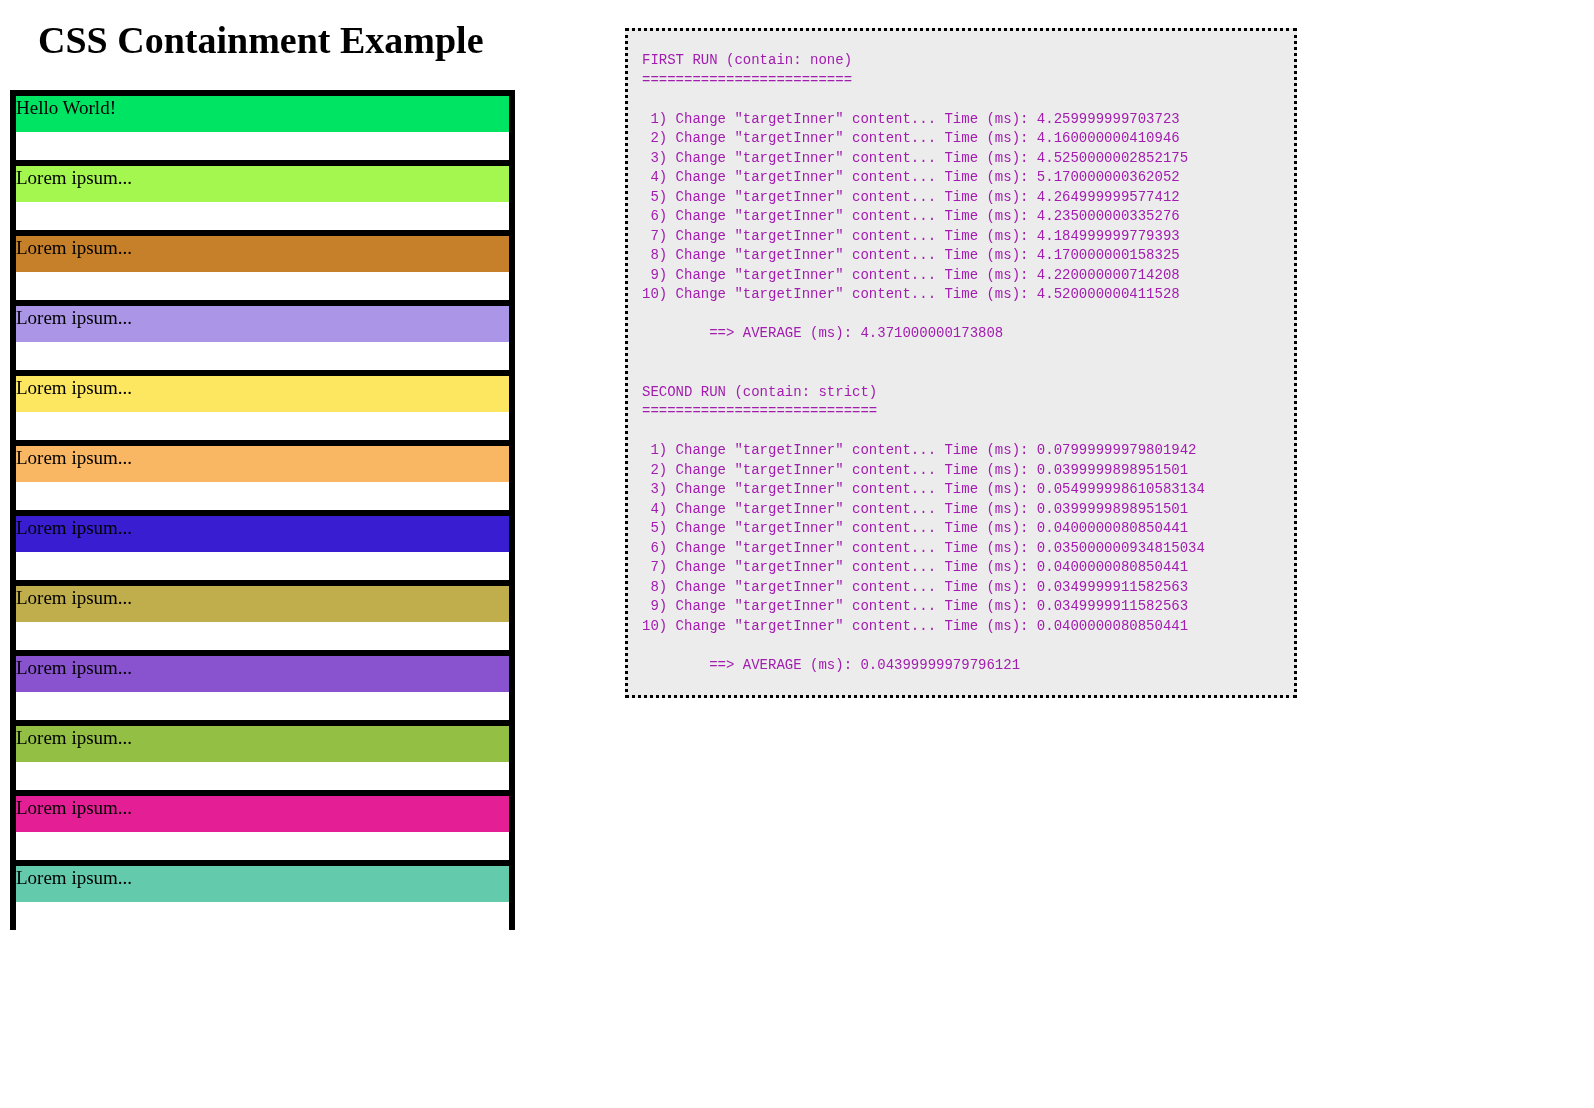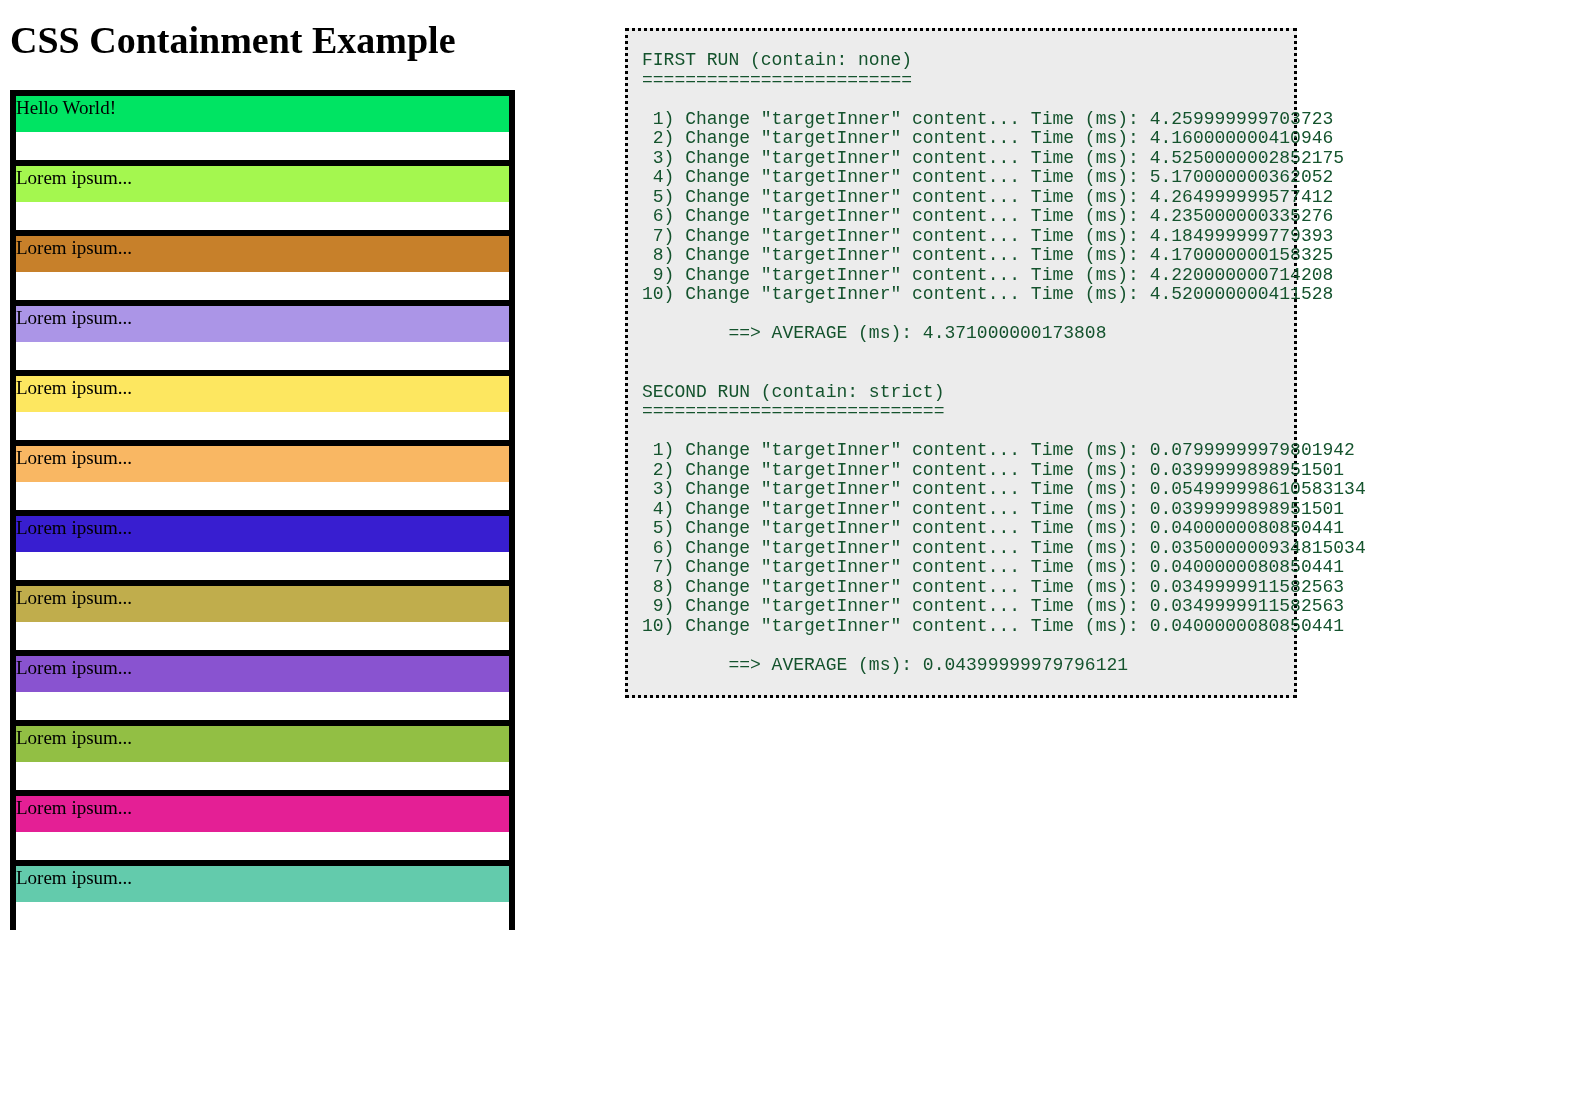--- a/index.html
+++ b/index.html
@@ -11,20 +11,21 @@
       padding: 0;
     }
     .left-column {
       width: 515px;
       padding: 18px 0 0 10px;
     }
     .main-title {
       font-size: 38px;
       font-weight: bold;
       margin-bottom: 28px;
+      margin-left: 28px;
     }
     .box-container {
       border-left: 6px solid #000;
       border-right: 6px solid #000;
     }
     .box {
       height: 70px;
       border-top: 6px solid #000;
     }
     .box-header {
@@ -40,24 +41,24 @@
     }
     .right-column {
       width: 672px;
       padding: 28px 0 0 0;
     }
     .output-panel {
       background: #ececec;
       border: 3px dotted #000;
       padding: 20px 14px 20px 14px;
       font-family: 'Courier New', Courier, monospace;
-      font-size: 18px;
+      font-size: 14px;
       line-height: 19.5px;
       white-space: pre;
-      color: #14532d;
+      color: #a21caf;
     }
   </style>
 </head>
 <body>
 
 <div class="left-column">
   <h1 class="main-title">CSS Containment Example</h1>
   <div class="box-container" id="box-container">
       <div class="box">
         <div class="box-header" style="background: rgb(0, 228, 99);">Hello World!</div>

